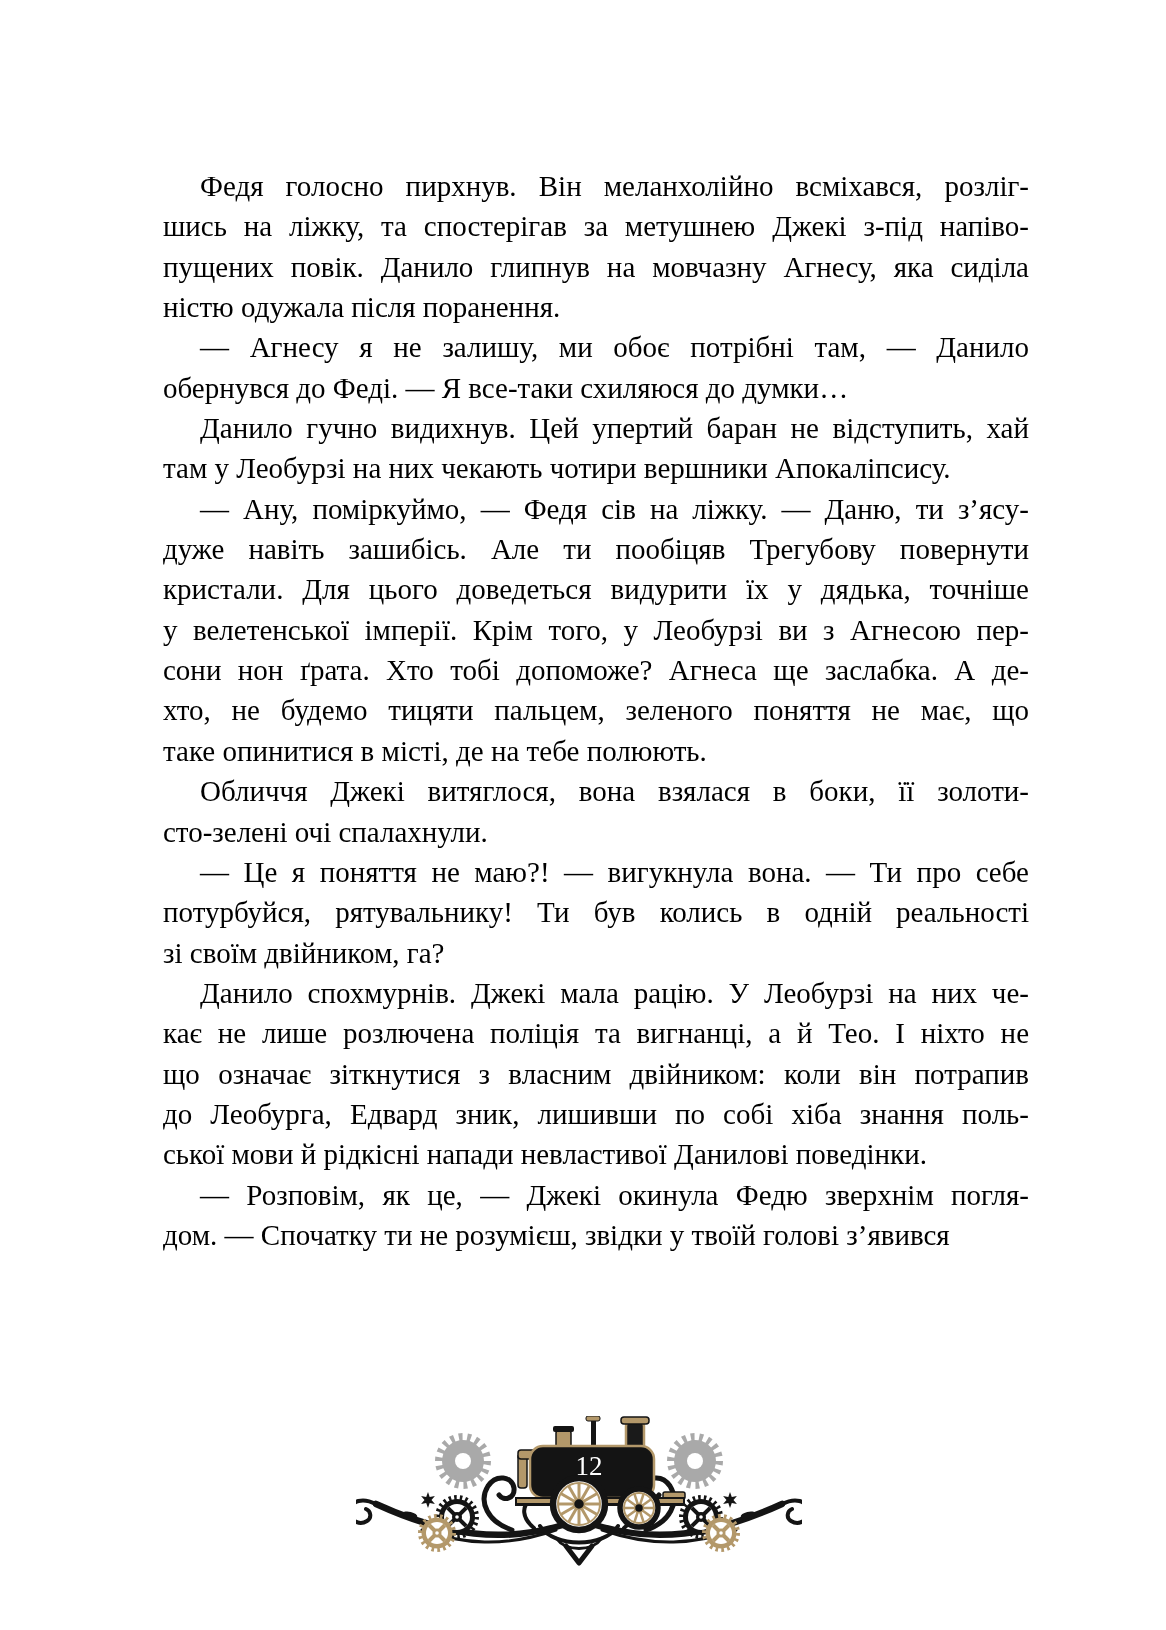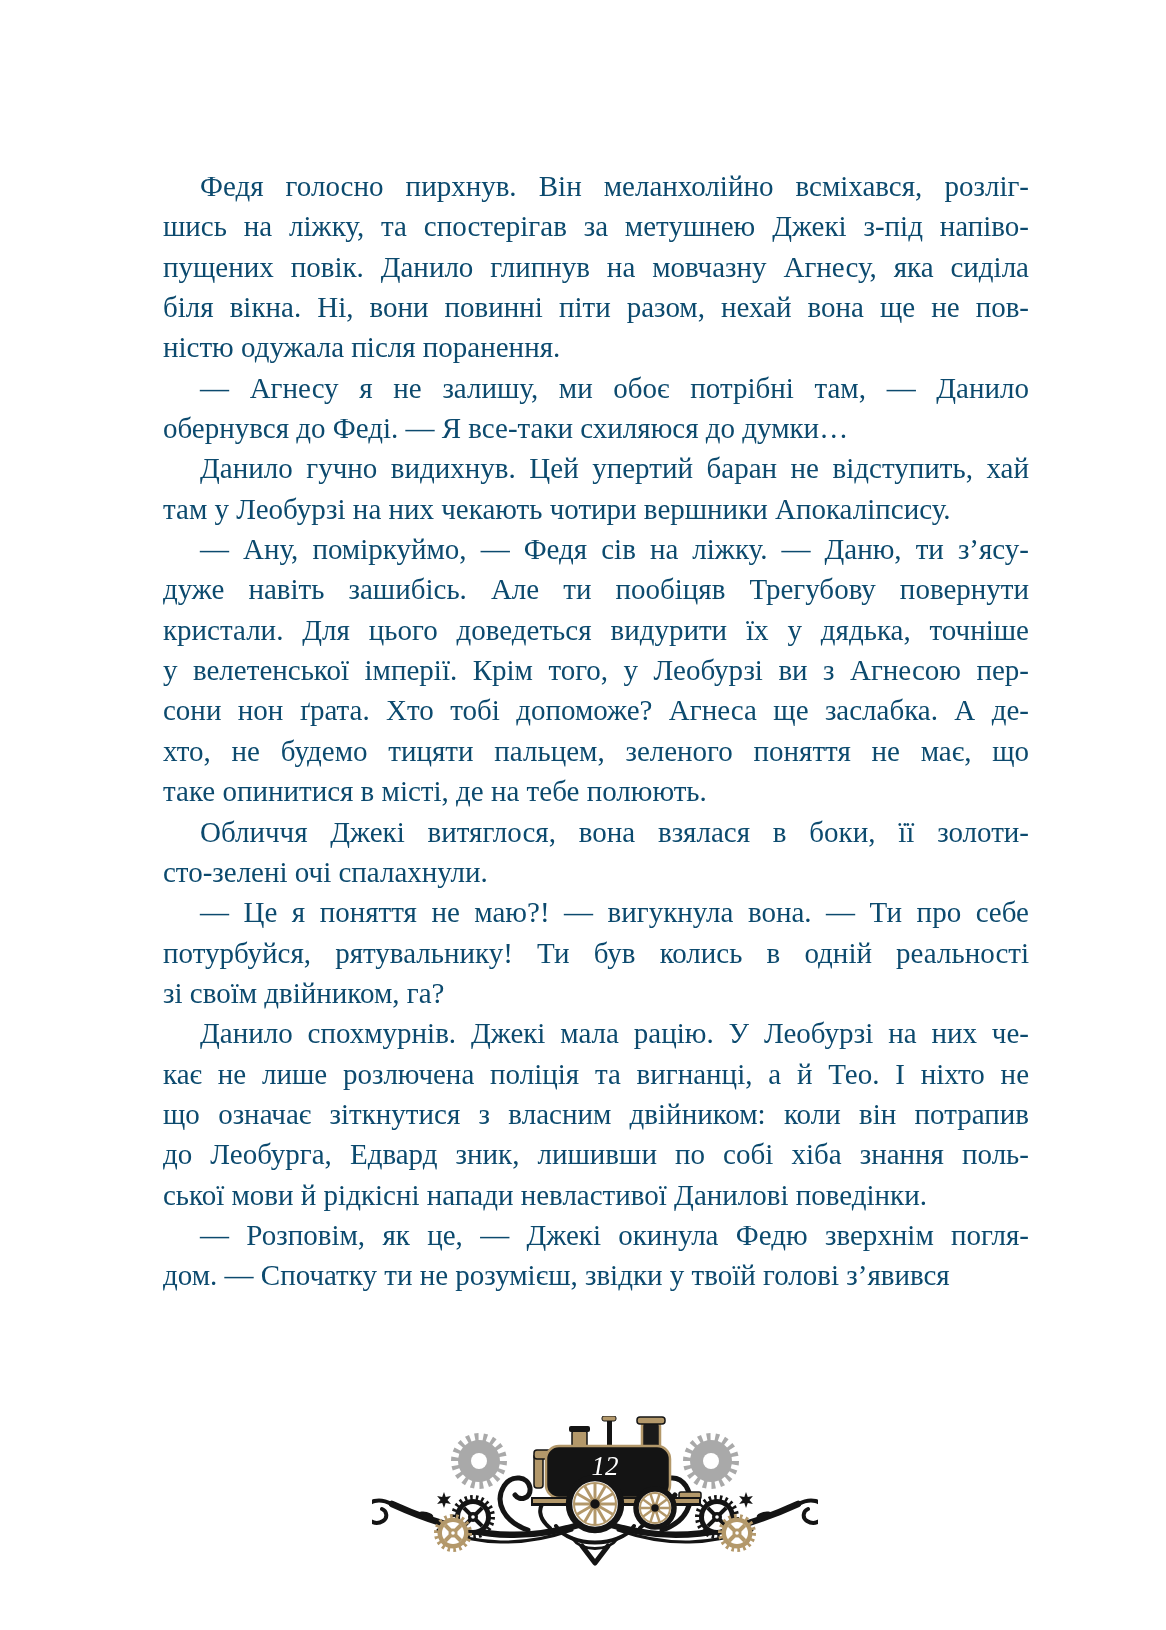--- a/index.html
+++ b/index.html
@@ -9,59 +9,57 @@
     height:1630px;
     background:#ffffff;
     overflow:hidden;
     font-family:"Liberation Serif", serif;
   }
   .text-block{
     position:absolute;
     left:163px;
     top:166px;
     width:866px;
-    color:#0c4a6e;
+    color:#000000;
     font-size:29px;
     line-height:40.35px;
   }
   .line{
     height:40.35px;
     line-height:40.35px;
     text-align:justify;
     text-align-last:justify;
     overflow:visible;
   }
   .line.para-start{ text-indent:37px; }
   .line.para-end{ text-align-last:left; }
   .ornament{
     position:absolute;
-    left:372px;
+    left:356px;
     top:1416px;
     width:446px;
     height:152px;
-    font-style:italic;
   }
   .ornament svg{ display:block; width:446px; height:152px; }
   .fl{ stroke:#141414; fill:none; stroke-linecap:round; stroke-linejoin:round; }
   .page-num{
     font-family:"Liberation Serif", serif;
     font-size:27px;
     fill:#ffffff;
   }
 </style>
 </head>
 <body>
 
 <div class="page">
 
   <div class="text-block">
       <div class="line para-start">Федя голосно пирхнув. Він меланхолійно всміхався, розліг-</div>
       <div class="line">шись на ліжку, та спостерігав за метушнею Джекі з-під напіво-</div>
       <div class="line">пущених повік. Данило глипнув на мовчазну Агнесу, яка сиділа</div>
-      <div class="line">біля вікна. Ні, вони повинні піти разом, нехай вона ще не пов-</div>
       <div class="line para-end">ністю одужала після поранення.</div>
       <div class="line para-start">— Агнесу я не залишу, ми обоє потрібні там, — Данило</div>
       <div class="line para-end">обернувся до Феді. — Я все-таки схиляюся до думки…</div>
       <div class="line para-start">Данило гучно видихнув. Цей упертий баран не відступить, хай</div>
       <div class="line para-end">там у Леобурзі на них чекають чотири вершники Апокаліпсису.</div>
       <div class="line para-start">— Ану, поміркуймо, — Федя сів на ліжку. — Даню, ти з’ясу-</div>
       <div class="line">дуже навіть зашибісь. Але ти пообіцяв Трегубову повернути</div>
       <div class="line">кристали. Для цього доведеться видурити їх у дядька, точніше</div>
       <div class="line">у велетенської імперії. Крім того, у Леобурзі ви з Агнесою пер-</div>
       <div class="line">сони нон ґрата. Хто тобі допоможе? Агнеса ще заслабка. А де-</div>

